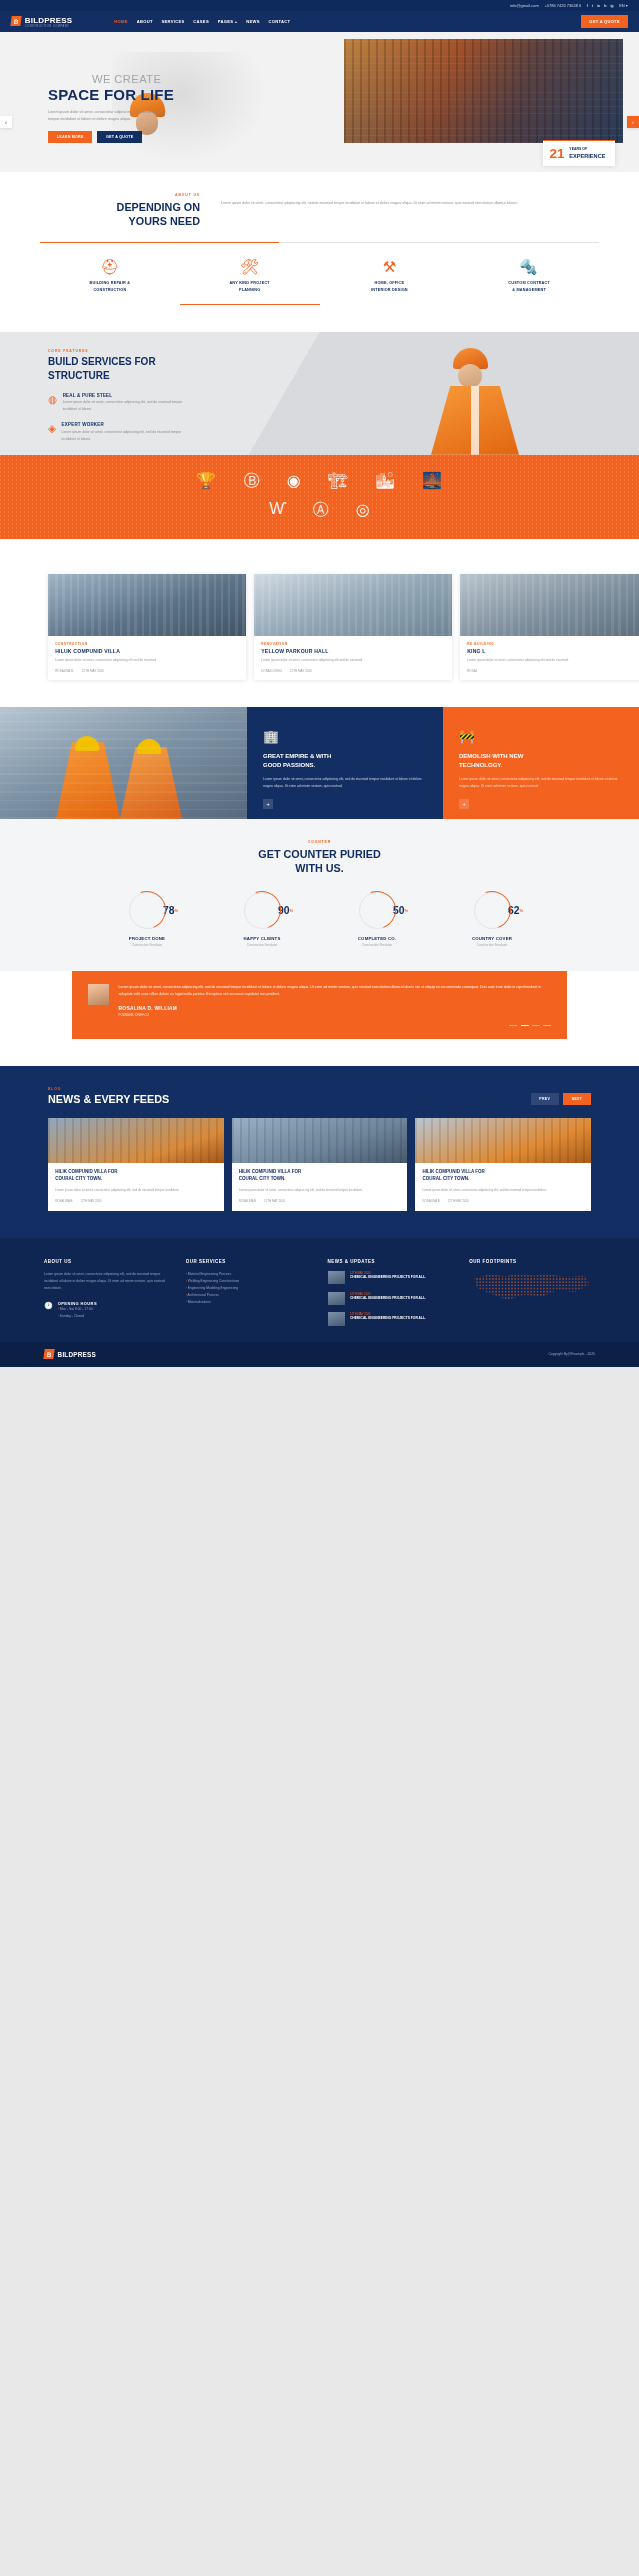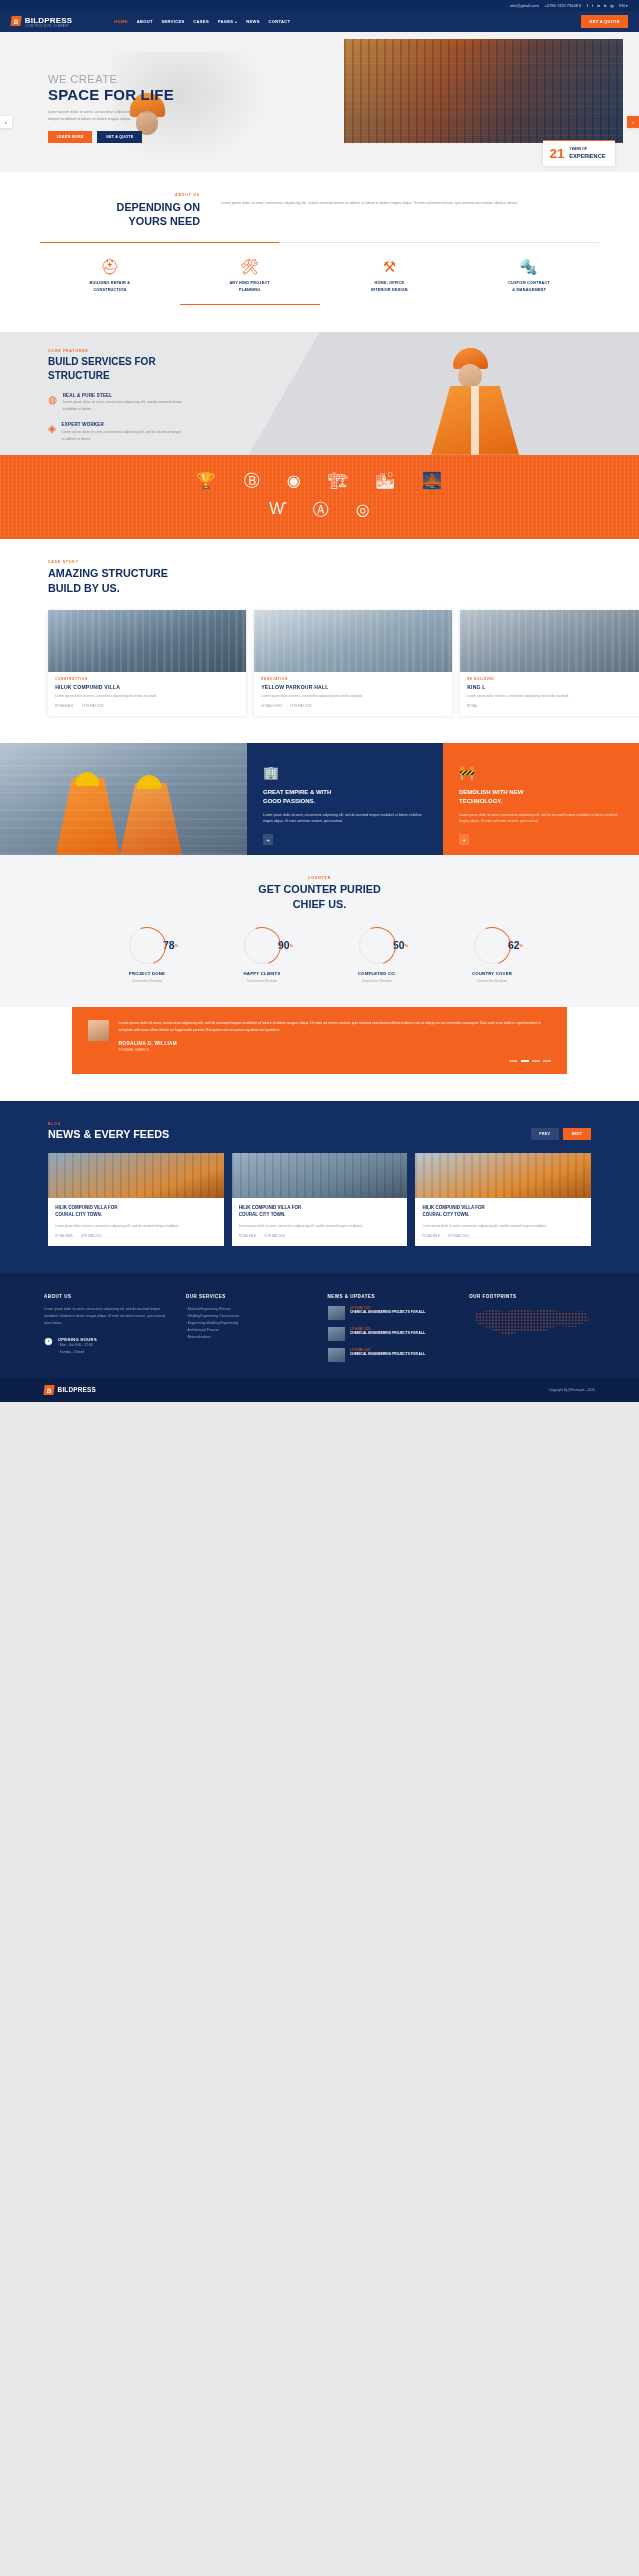--- a/index.html
+++ b/index.html
@@ -62,21 +62,21 @@
   }
   .hero-worker .helmet {
     position:absolute; left:17.6px; top:41px; width:35px; height:24px; border-radius: 17.6px 17.6px 3.2px 3.2px;
     background: linear-gradient(160deg,#f79a3c,#d8660f);
   }
   .hero-worker .face {
     position:absolute; left:24px; top:59px; width:22.3px; height:24px; border-radius:11.2px;
     background: linear-gradient(160deg,#e6b894,#c08f67);
   }
   .hero-copy { position: absolute; left: 48px; top: 41px; z-index: 4; width: 176px; }
-  .hero-copy h3 { font-size: 11.2px; color: #9fa6ae; font-weight: normal; letter-spacing: 0.4px; }
+  .hero-copy h3 { font-size: 11.2px; color: #9fa6ae; font-weight: normal; letter-spacing: 0.4px; margin-left: 44px; }
   .hero-copy h1 { font-size: 15px; color: #132e63; font-weight: bold; letter-spacing: 0.2px; margin-top: 0.8px; }
   .hero-copy p { font-size: 3.7px; line-height: 1.9; color: #8d8d8d; margin-top: 5.6px; width: 128px; }
   .hero-btns { display: flex; gap: 4.8px; margin-top: 8.8px; }
   .btn-orange { background: #f4621f; color: #fff; font-size: 3.7px; font-weight: bold; padding: 4px 8.8px; letter-spacing: 0.2px; }
   .btn-dark { background: #132e63; color: #fff; font-size: 3.7px; font-weight: bold; padding: 4px 8.8px; letter-spacing: 0.2px; }
   .arrow-l, .arrow-r {
     position: absolute; top: 84px; width: 12px; height: 12px; background: #fff;
     display: flex; align-items: center; justify-content: center; font-size: 5.6px;
     color: #132e63; box-shadow: 0 0.8px 3.2px rgba(0,0,0,.12);
   }
@@ -388,27 +388,20 @@
       <div class="band-ic">🌉</div>
     </div>
     <div class="band-row2">
       <div class="band-ic">Ⱳ</div>
       <div class="band-ic">Ⓐ</div>
       <div class="band-ic">◎</div>
     </div>
   </div>
 
   <div class="sec-proj">
-    <div class="proj-head">
-      <div class="eyebrow">CASE STUDY</div>
-      <h2>
-        <span>AMAZING STRUCTURE</span><br>
-        <span>BUILD BY US.</span>
-      </h2>
-    </div>
     <div class="proj-row">
       <div class="card c1">
         <div class="thumb"></div>
         <div class="body">
           <div class="tag">CONSTRUCTION</div>
           <h4>HILUK COMPUNID VILLA</h4>
           <p>Lorem ipsum dolor sit amet, consectetur adipisicing elit sed do eiusmod.</p>
           <div class="meta">
             <span>ROSALINA B.</span>
             <span>12TH MAY 2020</span>
@@ -465,21 +458,21 @@
       </h3>
       <p>Lorem ipsum dolor sit amet, consectetur adipisicing elit, sed do eiusmod tempor incididunt ut labore et dolore magna aliqua. Ut enim ad minim veniam, quis nostrud.</p>
       <div class="plus">+</div>
     </div>
   </div>
 
   <div class="sec-count">
     <div class="eyebrow">COUNTER</div>
     <h2>
       <span>GET COUNTER PURIED</span><br>
-      <span>CHIEF US.</span>
+      <span>WITH US.</span>
     </h2>
     <div class="counters">
       <div class="ctr">
         <div class="ring">
           <span class="v">78</span>
           <span class="pc">%</span>
         </div>
         <div class="t">PROJECT DONE</div>
         <div class="s">Construction Simulator</div>
       </div>

